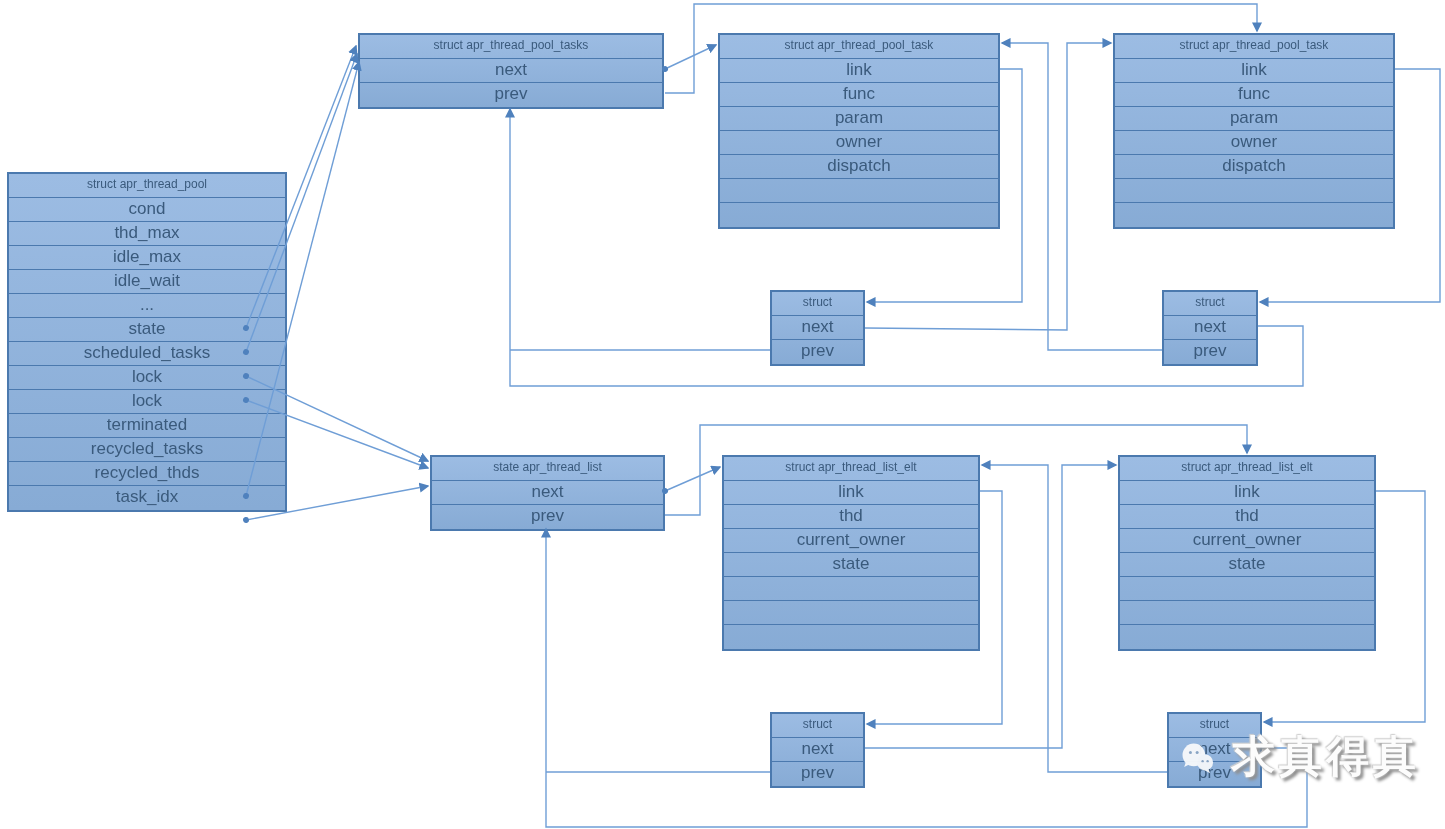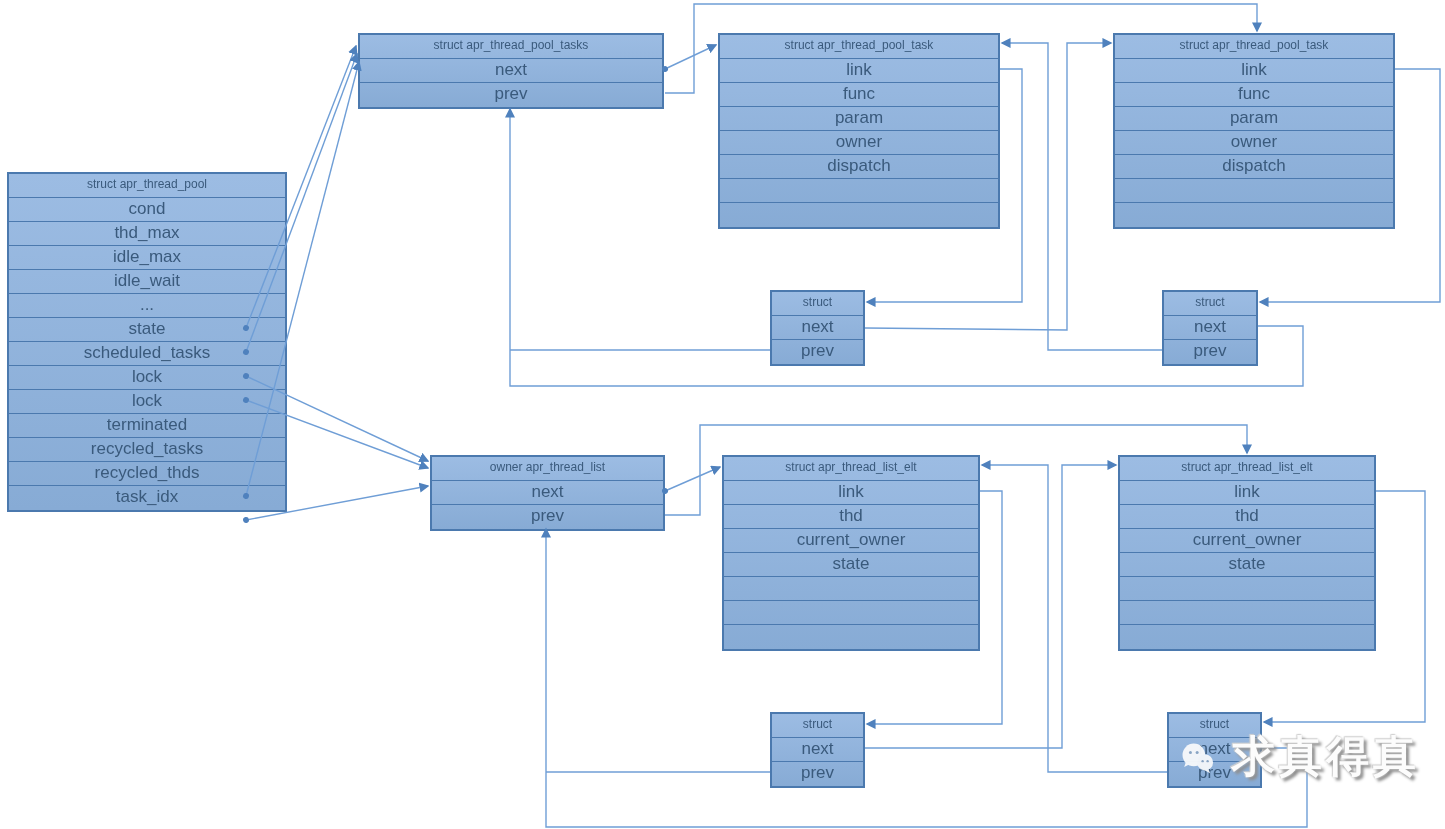--- a/index.html
+++ b/index.html
@@ -88,21 +88,21 @@
         <div class="struct-row header">struct</div>
         <div class="struct-row">next</div>
         <div class="struct-row">prev</div>
       </div>
       <div class="struct-box" style="left: 1162px; top: 290px; width: 96px;">
         <div class="struct-row header">struct</div>
         <div class="struct-row">next</div>
         <div class="struct-row">prev</div>
       </div>
       <div class="struct-box" style="left: 430px; top: 455px; width: 235px;">
-        <div class="struct-row header">owner apr_thread_list</div>
+        <div class="struct-row header">state apr_thread_list</div>
         <div class="struct-row">next</div>
         <div class="struct-row">prev</div>
       </div>
       <div class="struct-box" style="left: 722px; top: 455px; width: 258px;">
         <div class="struct-row header">struct apr_thread_list_elt</div>
         <div class="struct-row">link</div>
         <div class="struct-row">thd</div>
         <div class="struct-row">current_owner</div>
         <div class="struct-row">state</div>
         <div class="struct-row"></div>

